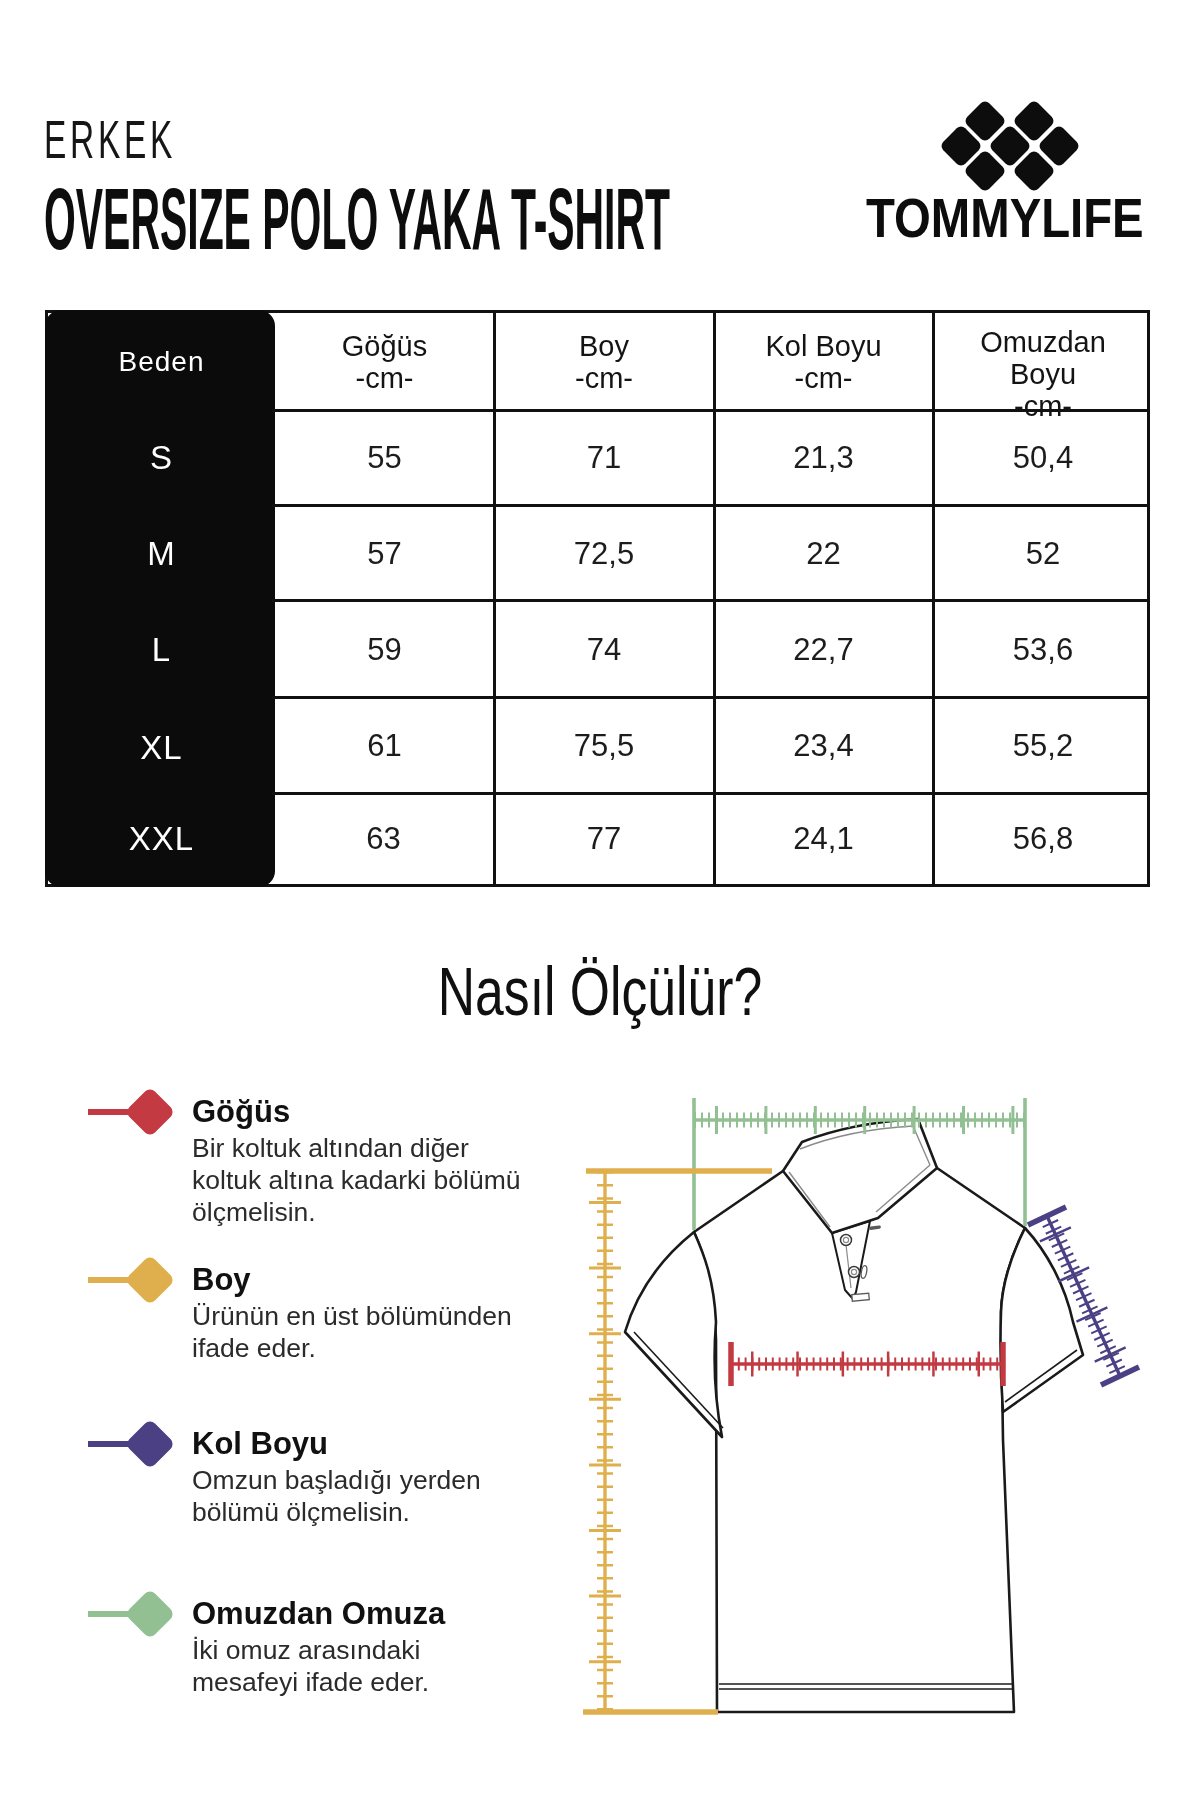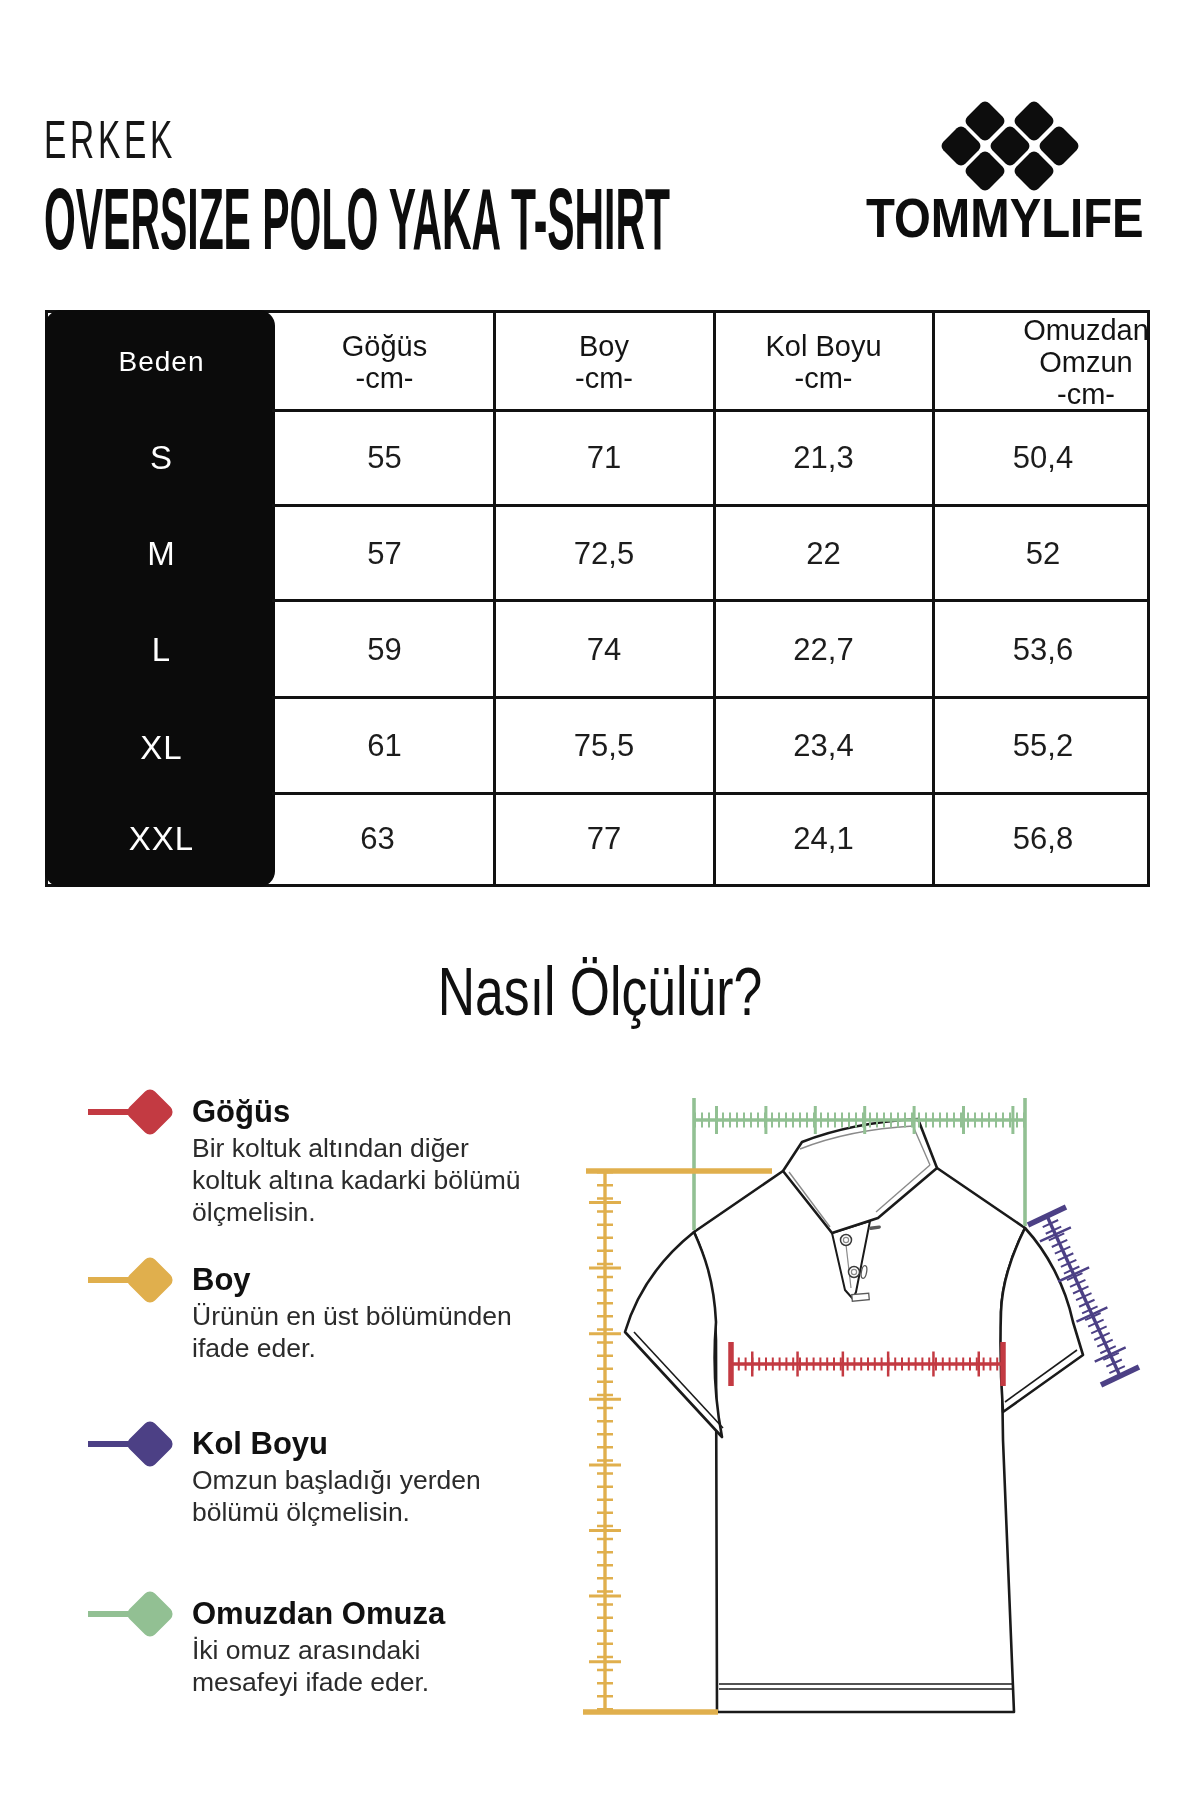--- a/index.html
+++ b/index.html
@@ -81,23 +81,23 @@
       <span>-cm-</span>
     </div>
     <div class="cell hcell" style="left:446px;top:0;width:220px;height:97px;">
       <span>Boy</span>
       <span>-cm-</span>
     </div>
     <div class="cell hcell" style="left:666px;top:0;width:219px;height:97px;">
       <span>Kol Boyu</span>
       <span>-cm-</span>
     </div>
-    <div class="cell hcell" style="left:885px;top:0;width:220px;height:97px;padding-left:43px;">
+    <div class="cell hcell" style="left:885px;top:12px;width:220px;height:97px;">
       <span>Omuzdan</span>
-      <span>Omzun</span>
+      <span>Boyu</span>
       <span>-cm-</span>
     </div>
 
     <div class="cell" style="left:227px;top:97px;width:219px;height:96px;">55</div>
     <div class="cell" style="left:446px;top:97px;width:220px;height:96px;">71</div>
     <div class="cell" style="left:666px;top:97px;width:219px;height:96px;">21,3</div>
     <div class="cell" style="left:885px;top:97px;width:220px;height:96px;">50,4</div>
 
     <div class="cell" style="left:227px;top:193px;width:219px;height:95px;">57</div>
     <div class="cell" style="left:446px;top:193px;width:220px;height:95px;">72,5</div>
@@ -107,21 +107,21 @@
     <div class="cell" style="left:227px;top:288px;width:219px;height:97px;">59</div>
     <div class="cell" style="left:446px;top:288px;width:220px;height:97px;">74</div>
     <div class="cell" style="left:666px;top:288px;width:219px;height:97px;">22,7</div>
     <div class="cell" style="left:885px;top:288px;width:220px;height:97px;">53,6</div>
 
     <div class="cell" style="left:227px;top:385px;width:219px;height:96px;">61</div>
     <div class="cell" style="left:446px;top:385px;width:220px;height:96px;">75,5</div>
     <div class="cell" style="left:666px;top:385px;width:219px;height:96px;">23,4</div>
     <div class="cell" style="left:885px;top:385px;width:220px;height:96px;">55,2</div>
 
-    <div class="cell" style="left:220px;top:481px;width:219px;height:90px;">63</div>
+    <div class="cell" style="left:226px;top:481px;width:219px;height:90px;">63</div>
     <div class="cell" style="left:446px;top:481px;width:220px;height:90px;">77</div>
     <div class="cell" style="left:666px;top:481px;width:219px;height:90px;">24,1</div>
     <div class="cell" style="left:885px;top:481px;width:220px;height:90px;">56,8</div>
   </div>
 
   <div class="abs howto-title">Nasıl Ölçülür?</div>
 
   <div class="legend-item" style="top:1086px;">
     <div class="legend-head">
       <svg class="legend-svg" width="122" height="56" viewBox="0 0 122 56">

